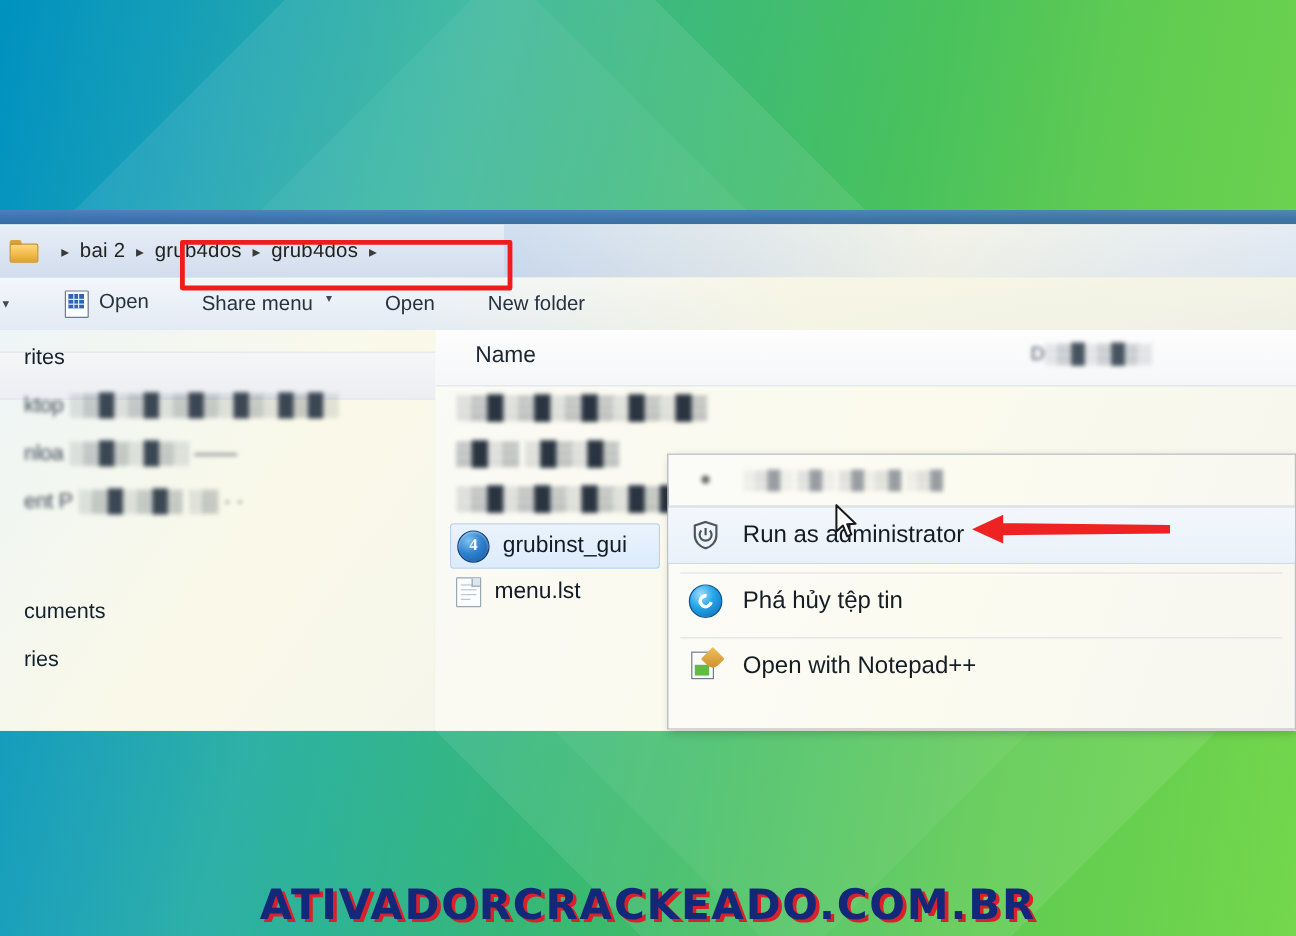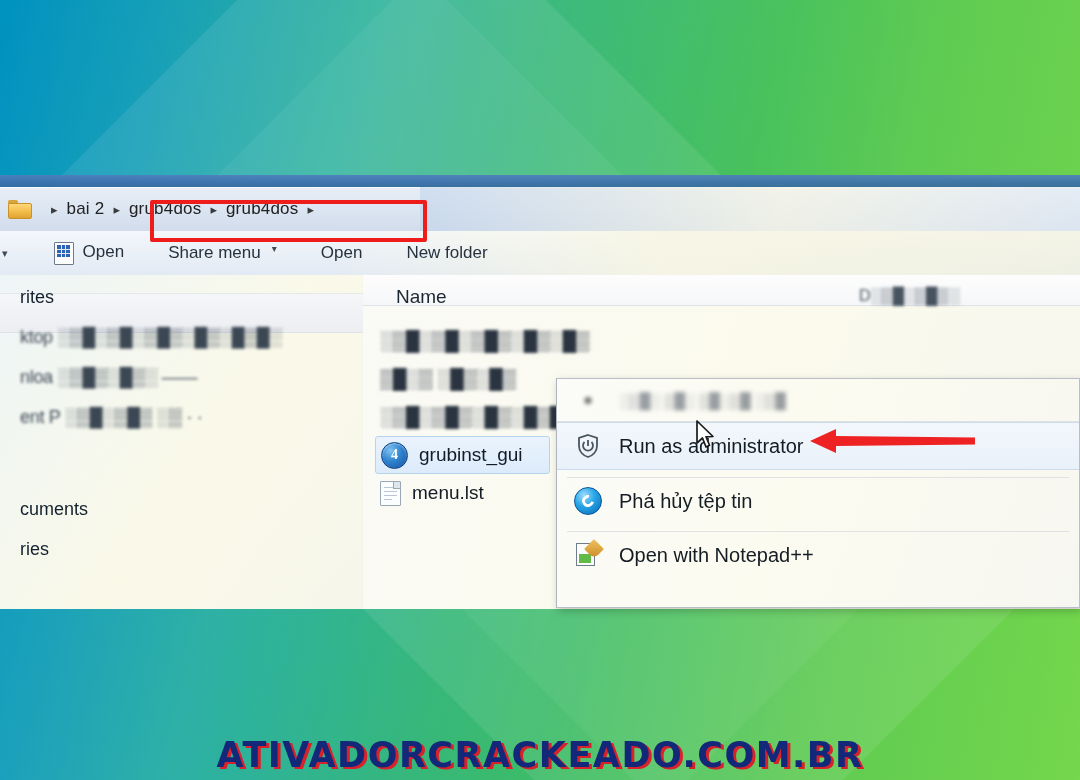--- a/index.html
+++ b/index.html
@@ -73,21 +73,21 @@
   .nav-hdr{position:absolute;left:0;top:18px;width:363px;height:40px;
     background:linear-gradient(180deg,#f5f6f8 0%,#eceef2 100%);border-top:1px solid #e4e7ec;border-bottom:1px solid #dfe3e9;box-sizing:border-box;}
   .nav-list{position:absolute;left:0;top:2px;width:363px;z-index:2;padding-left:20px;}
   .nav-item{height:40px;display:flex;align-items:center;padding-left:0;font-size:18px;color:#13212e;white-space:nowrap;}
   .nav-item.blur{color:#3c4754;filter:blur(1.6px);letter-spacing:-.3px;}
   .nav-item.spacer{height:52px;}
 
   .filepane{position:absolute;left:363px;top:0;width:717px;height:334px;background:#fff;}
   .filepane .wash{position:absolute;inset:0;
     background:linear-gradient(110deg,rgba(250,250,246,.96) 0%,rgba(251,250,236,.98) 50%,rgba(246,246,238,.96) 100%);}
-  .colhdr{position:absolute;left:0;top:0;width:717px;height:31px;border-bottom:1px solid #dfe3e9;
+  .colhdr{position:absolute;left:0;top:0;width:717px;height:47px;border-bottom:1px solid #dfe3e9;
     background:linear-gradient(180deg,#fdfdfd 0%,#f6f7f9 100%);box-sizing:border-box;}
   .colhdr .c1{position:absolute;left:33px;top:11px;font-size:19px;color:#1d2733;}
   .colhdr .c2{position:absolute;left:496px;top:12px;font-size:16px;color:#47535f;filter:blur(1.7px);letter-spacing:-.2px;}
   .rows{position:absolute;left:0;top:47px;width:717px;z-index:2;}
   .frow{height:38px;display:flex;align-items:center;padding-left:17px;font-size:19px;color:#131b24;}
   .frow.blur{filter:blur(1.8px);color:#2a3440;letter-spacing:-.4px;}
   .frow .nm{display:flex;align-items:center;gap:11px;white-space:nowrap;}
   .frow.sel{background:linear-gradient(180deg,#eaf3fd 0%,#dcebfb 100%);border:1px solid #b7d4ef;
     box-sizing:border-box;border-radius:3px;margin-left:12px;padding-left:5px;width:175px;}
   .ico-grub{width:25px;height:25px;border-radius:50%;flex:none;position:relative;

